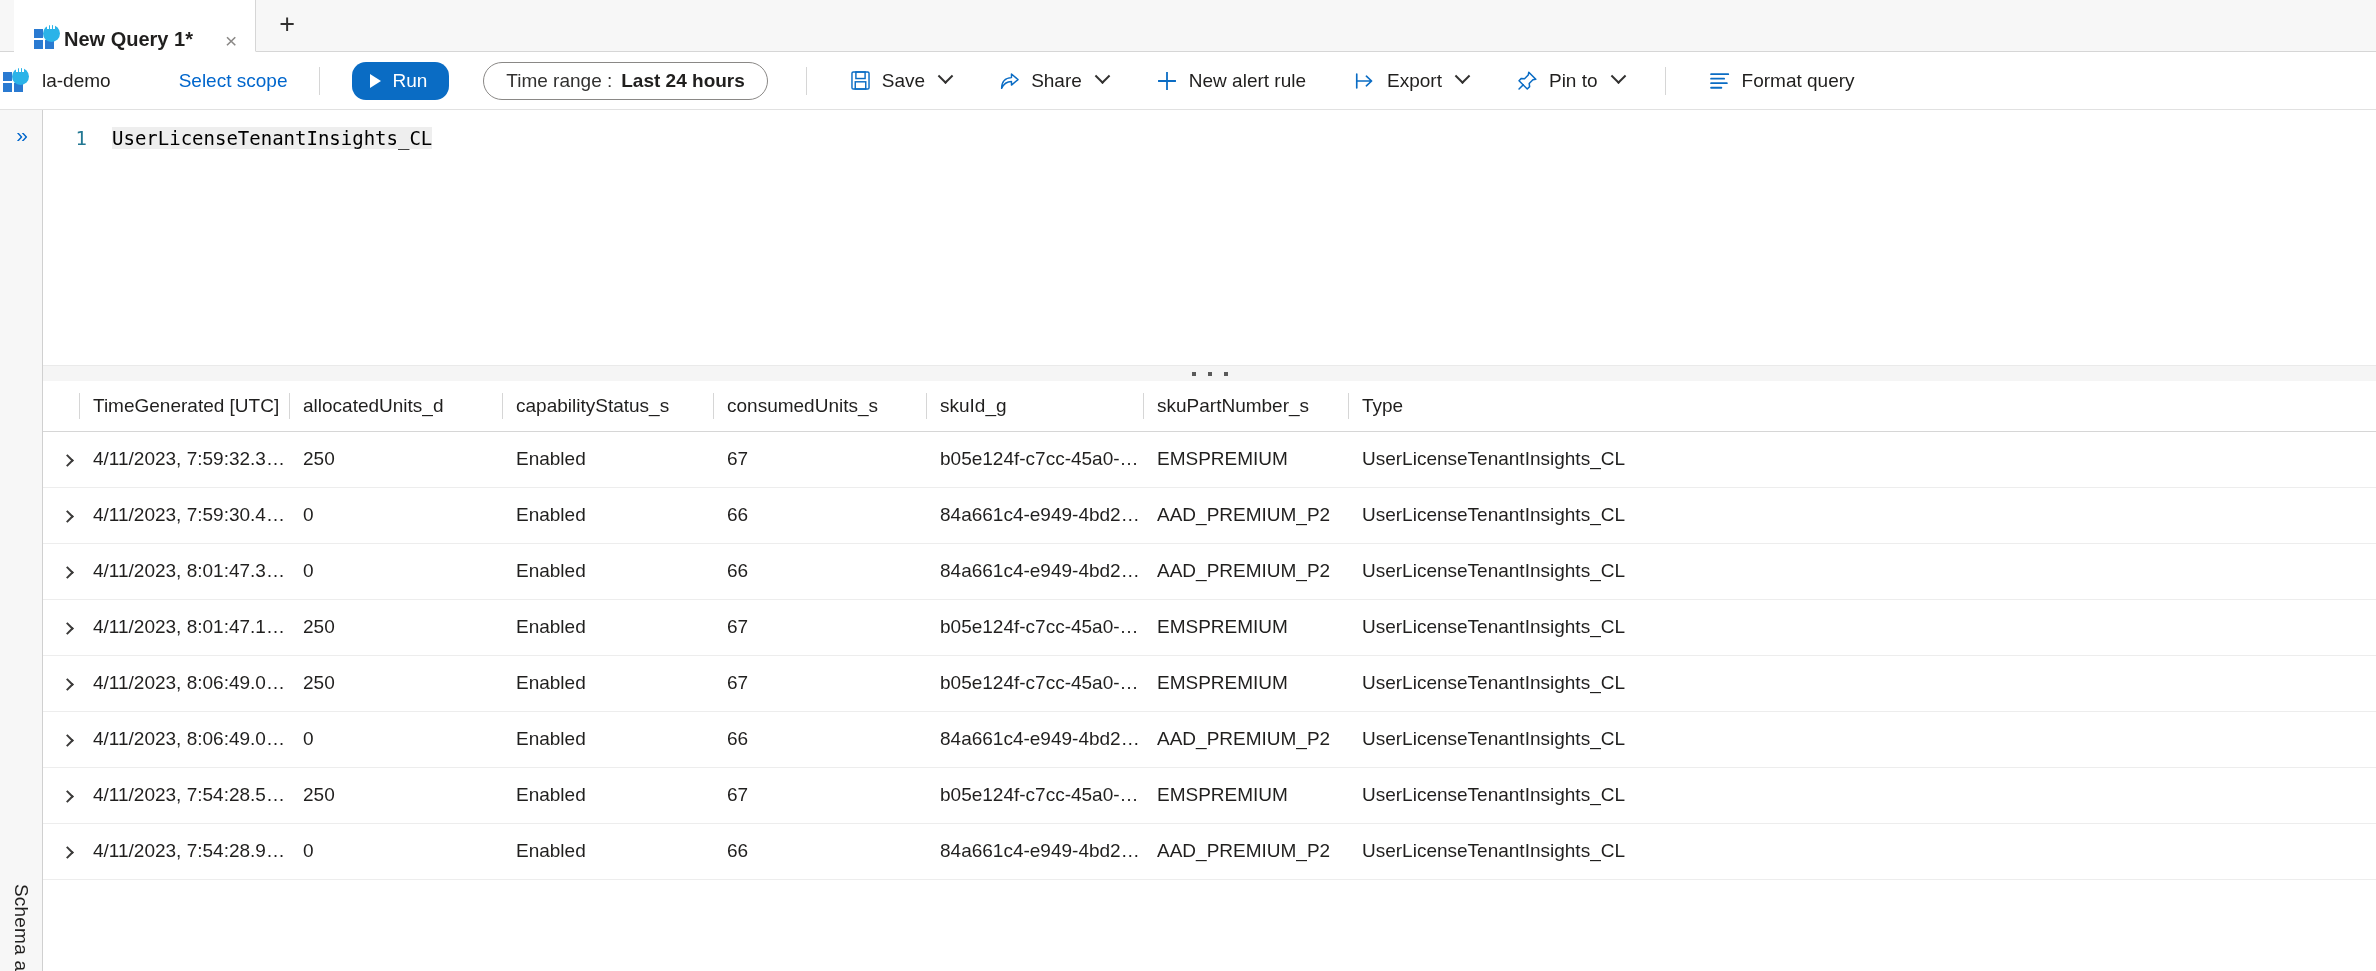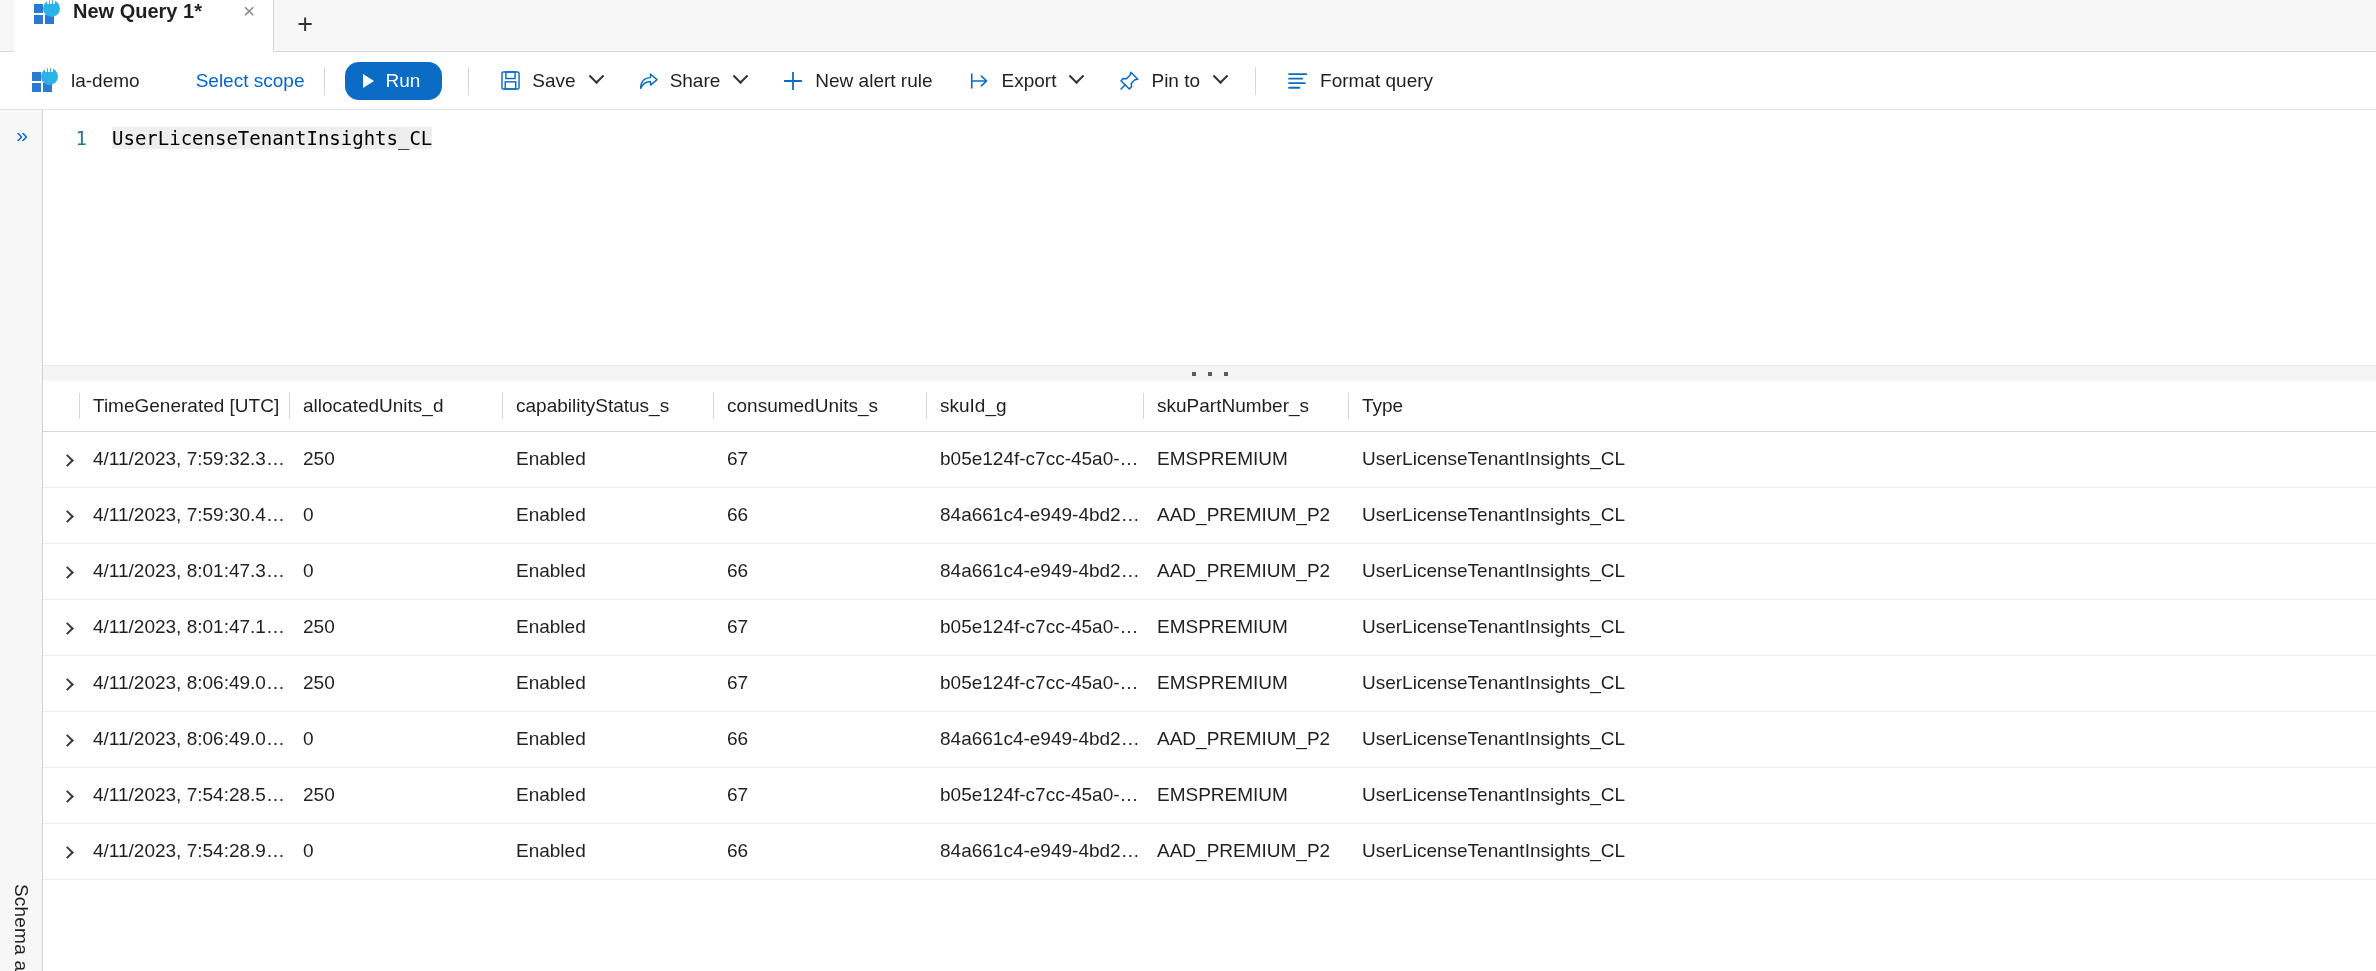--- a/index.html
+++ b/index.html
@@ -24,22 +24,22 @@
     min-height: 52px;
     display: flex;
     align-items: stretch;
     background: #f7f7f7;
     border-bottom: 1px solid #d6d6d6;
     position: relative;
   }
   .tabstrip-leftpad { width: 14px; background: #f7f7f7; }
   .query-tab {
     display: flex;
-    align-items: flex-start;
-    gap: 13px;
+    align-items: flex-end;
+    gap: 4px;
     padding: 0 18px 0 20px;
     background: #ffffff;
     border-right: 1px solid #d6d6d6;
     border-bottom: 1px solid #ffffff;
     margin-bottom: -1px;
     cursor: pointer;
     min-width: 240px;
   }
   .query-tab-title {
     font-size: 20px;
@@ -84,22 +84,22 @@
   }
 
   
   .cmdbar {
     height: 58px;
     min-height: 58px;
     display: flex;
     align-items: center;
     background: #ffffff;
     border-bottom: 1px solid #e1e1e1;
-    padding-left: 32px;
-    gap: 0;
+    padding-left: 3px;
+    gap: 12px;
     white-space: nowrap;
   }
   .scope-block {
     display: flex; align-items: center; gap: 13px;
     cursor: pointer;
   }
   .scope-name { font-size: 19px; color: #201f1e; }
   .select-scope {
     font-size: 19px; color: #0066cc;
     margin-left: 56px;
@@ -364,20 +364,24 @@
 
     <span class="select-scope">Select scope</span>
 
     <span class="vsep"></span>
 
     <button class="run-btn">
       <span class="tri-right"></span>
       <span>Run</span>
     </button>
 
+    <div class="timerange-pill">
+      <span class="tr-label">Time range :</span>
+      <span class="tr-value">Last 24 hours</span>
+    </div>
 
     <span class="vsep" style="margin-left:26px;"></span>
 
     <div class="cmd-item">
       <span class="ico">
         <svg width="21" height="21" viewBox="0 0 16 16">
           <rect x="1.5" y="1.5" width="13" height="13" rx="1" fill="none" stroke="#0a6cc4" stroke-width="1.1"></rect>
           <rect x="4.5" y="1.5" width="7" height="5" fill="none" stroke="#0a6cc4" stroke-width="1.1"></rect>
           <rect x="4" y="9" width="8" height="5.5" fill="none" stroke="#0a6cc4" stroke-width="1.1"></rect>
         </svg>

